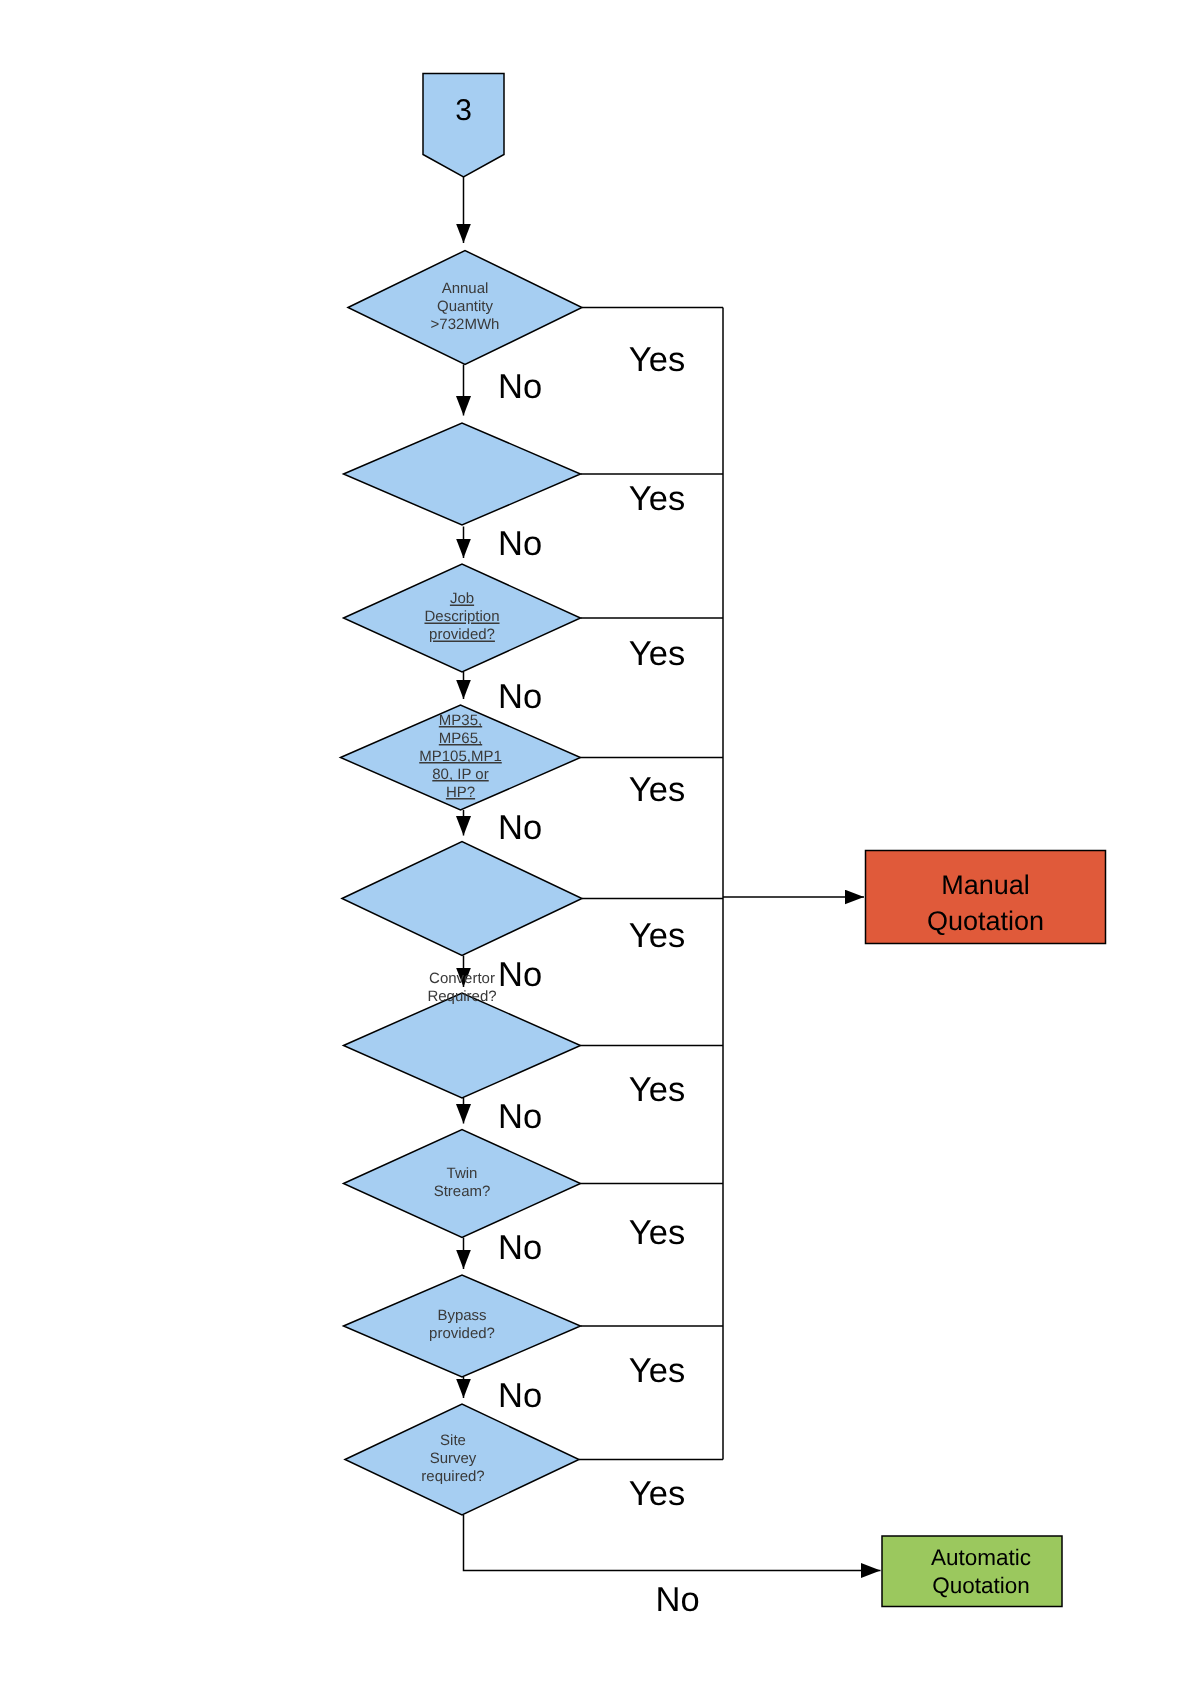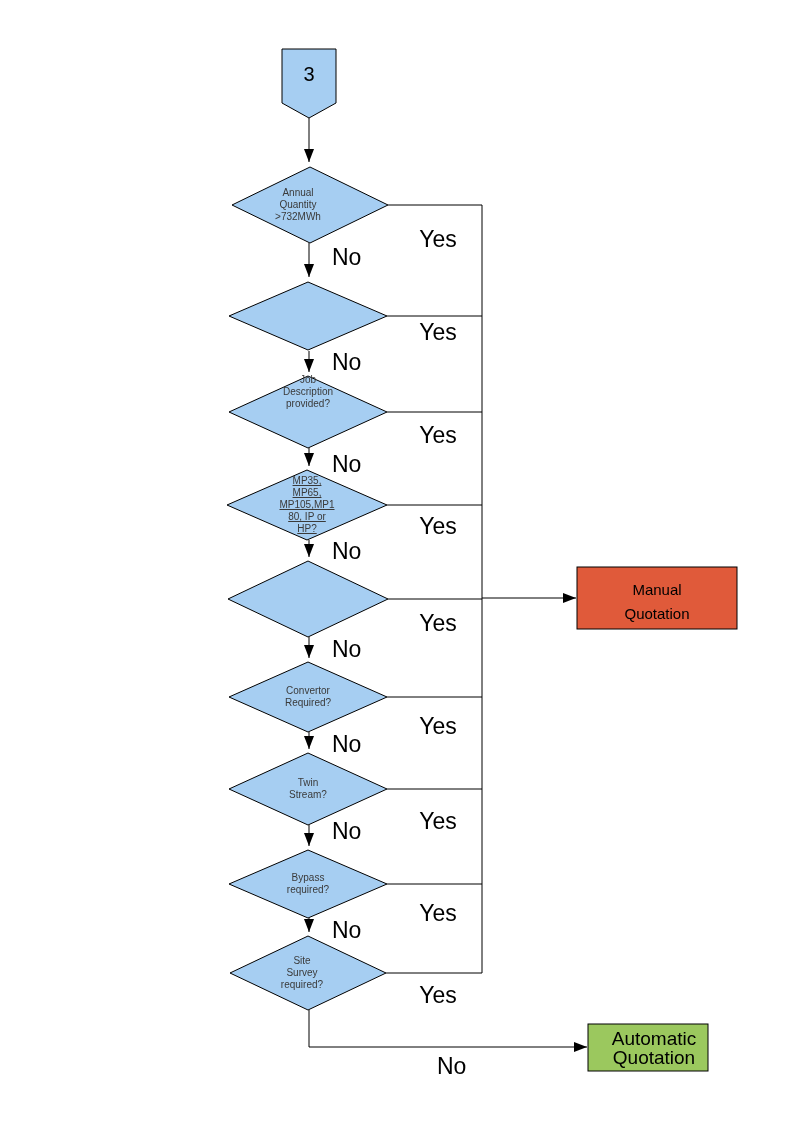--- a/index.html
+++ b/index.html
@@ -55,29 +55,29 @@
     display: flex;
     align-items: center;
     justify-content: center;
     white-space: pre-line;
   }
   .manual-label {
     left: 577px;
     top: 567px;
     width: 160px;
     height: 69px;
-    font-size: 15px;
+    font-size: 18px;
     line-height: 24px;
   }
   .automatic-label {
     left: 588px;
     top: 1024px;
     width: 132px;
     height: 47px;
-    font-size: 19px;
+    font-size: 15px;
     line-height: 19px;
   }
 </style>
 </head>
 <body>
 
 <div class="page">
 
   <svg class="canvas" width="794" height="1123" viewBox="0 0 794 1123">
     <defs>
@@ -126,37 +126,37 @@
     <polygon points="229,789 308,753 387,789 308,825" fill="#A6CEF2" stroke="#000000" stroke-width="1"></polygon>
     <polygon points="229,884 308,850 387,884 308,918" fill="#A6CEF2" stroke="#000000" stroke-width="1"></polygon>
     <polygon points="230,973 308,936 386,973 308,1010" fill="#A6CEF2" stroke="#000000" stroke-width="1"></polygon>
 
     <rect x="577" y="567" width="160" height="62" fill="#E05A3A" stroke="#000000" stroke-width="1"></rect>
     <rect x="588" y="1024" width="120" height="47" fill="#9BC85E" stroke="#000000" stroke-width="1"></rect>
   </svg>
 
   <div class="shape-label connector-label">3</div>
 
-  <div class="dlabel" style="left:228px; top:187px;">Annual
+  <div class="dlabel" style="left:240px; top:187px;">Annual
 Quantity
 &gt;732MWh</div>
-  <div class="dlabel" style="left:238px; top:374px;">Job
+  <div class="dlabel" style="left:238px; top:394px;text-decoration:underline;">Job
 Description
 provided?</div>
   <div class="dlabel" style="left:237px; top:475px;text-decoration:underline;">MP35,
 MP65,
 MP105,MP1
 80, IP or
 HP?</div>
-  <div class="dlabel" style="left:238px; top:685px;">Convertor
+  <div class="dlabel" style="left:238px; top:647px;">Convertor
 Required?</div>
   <div class="dlabel" style="left:238px; top:777px;">Twin
 Stream?</div>
   <div class="dlabel" style="left:238px; top:872px;">Bypass
-required?</div>
+provided?</div>
   <div class="dlabel" style="left:232px; top:955px;">Site
 Survey
 required?</div>
 
   <div class="yn yes" style="left:398px; top:226px;">Yes</div>
   <div class="yn yes" style="left:398px; top:319px;">Yes</div>
   <div class="yn yes" style="left:398px; top:422px;">Yes</div>
   <div class="yn yes" style="left:398px; top:513px;">Yes</div>
   <div class="yn yes" style="left:398px; top:610px;">Yes</div>
   <div class="yn yes" style="left:398px; top:713px;">Yes</div>

